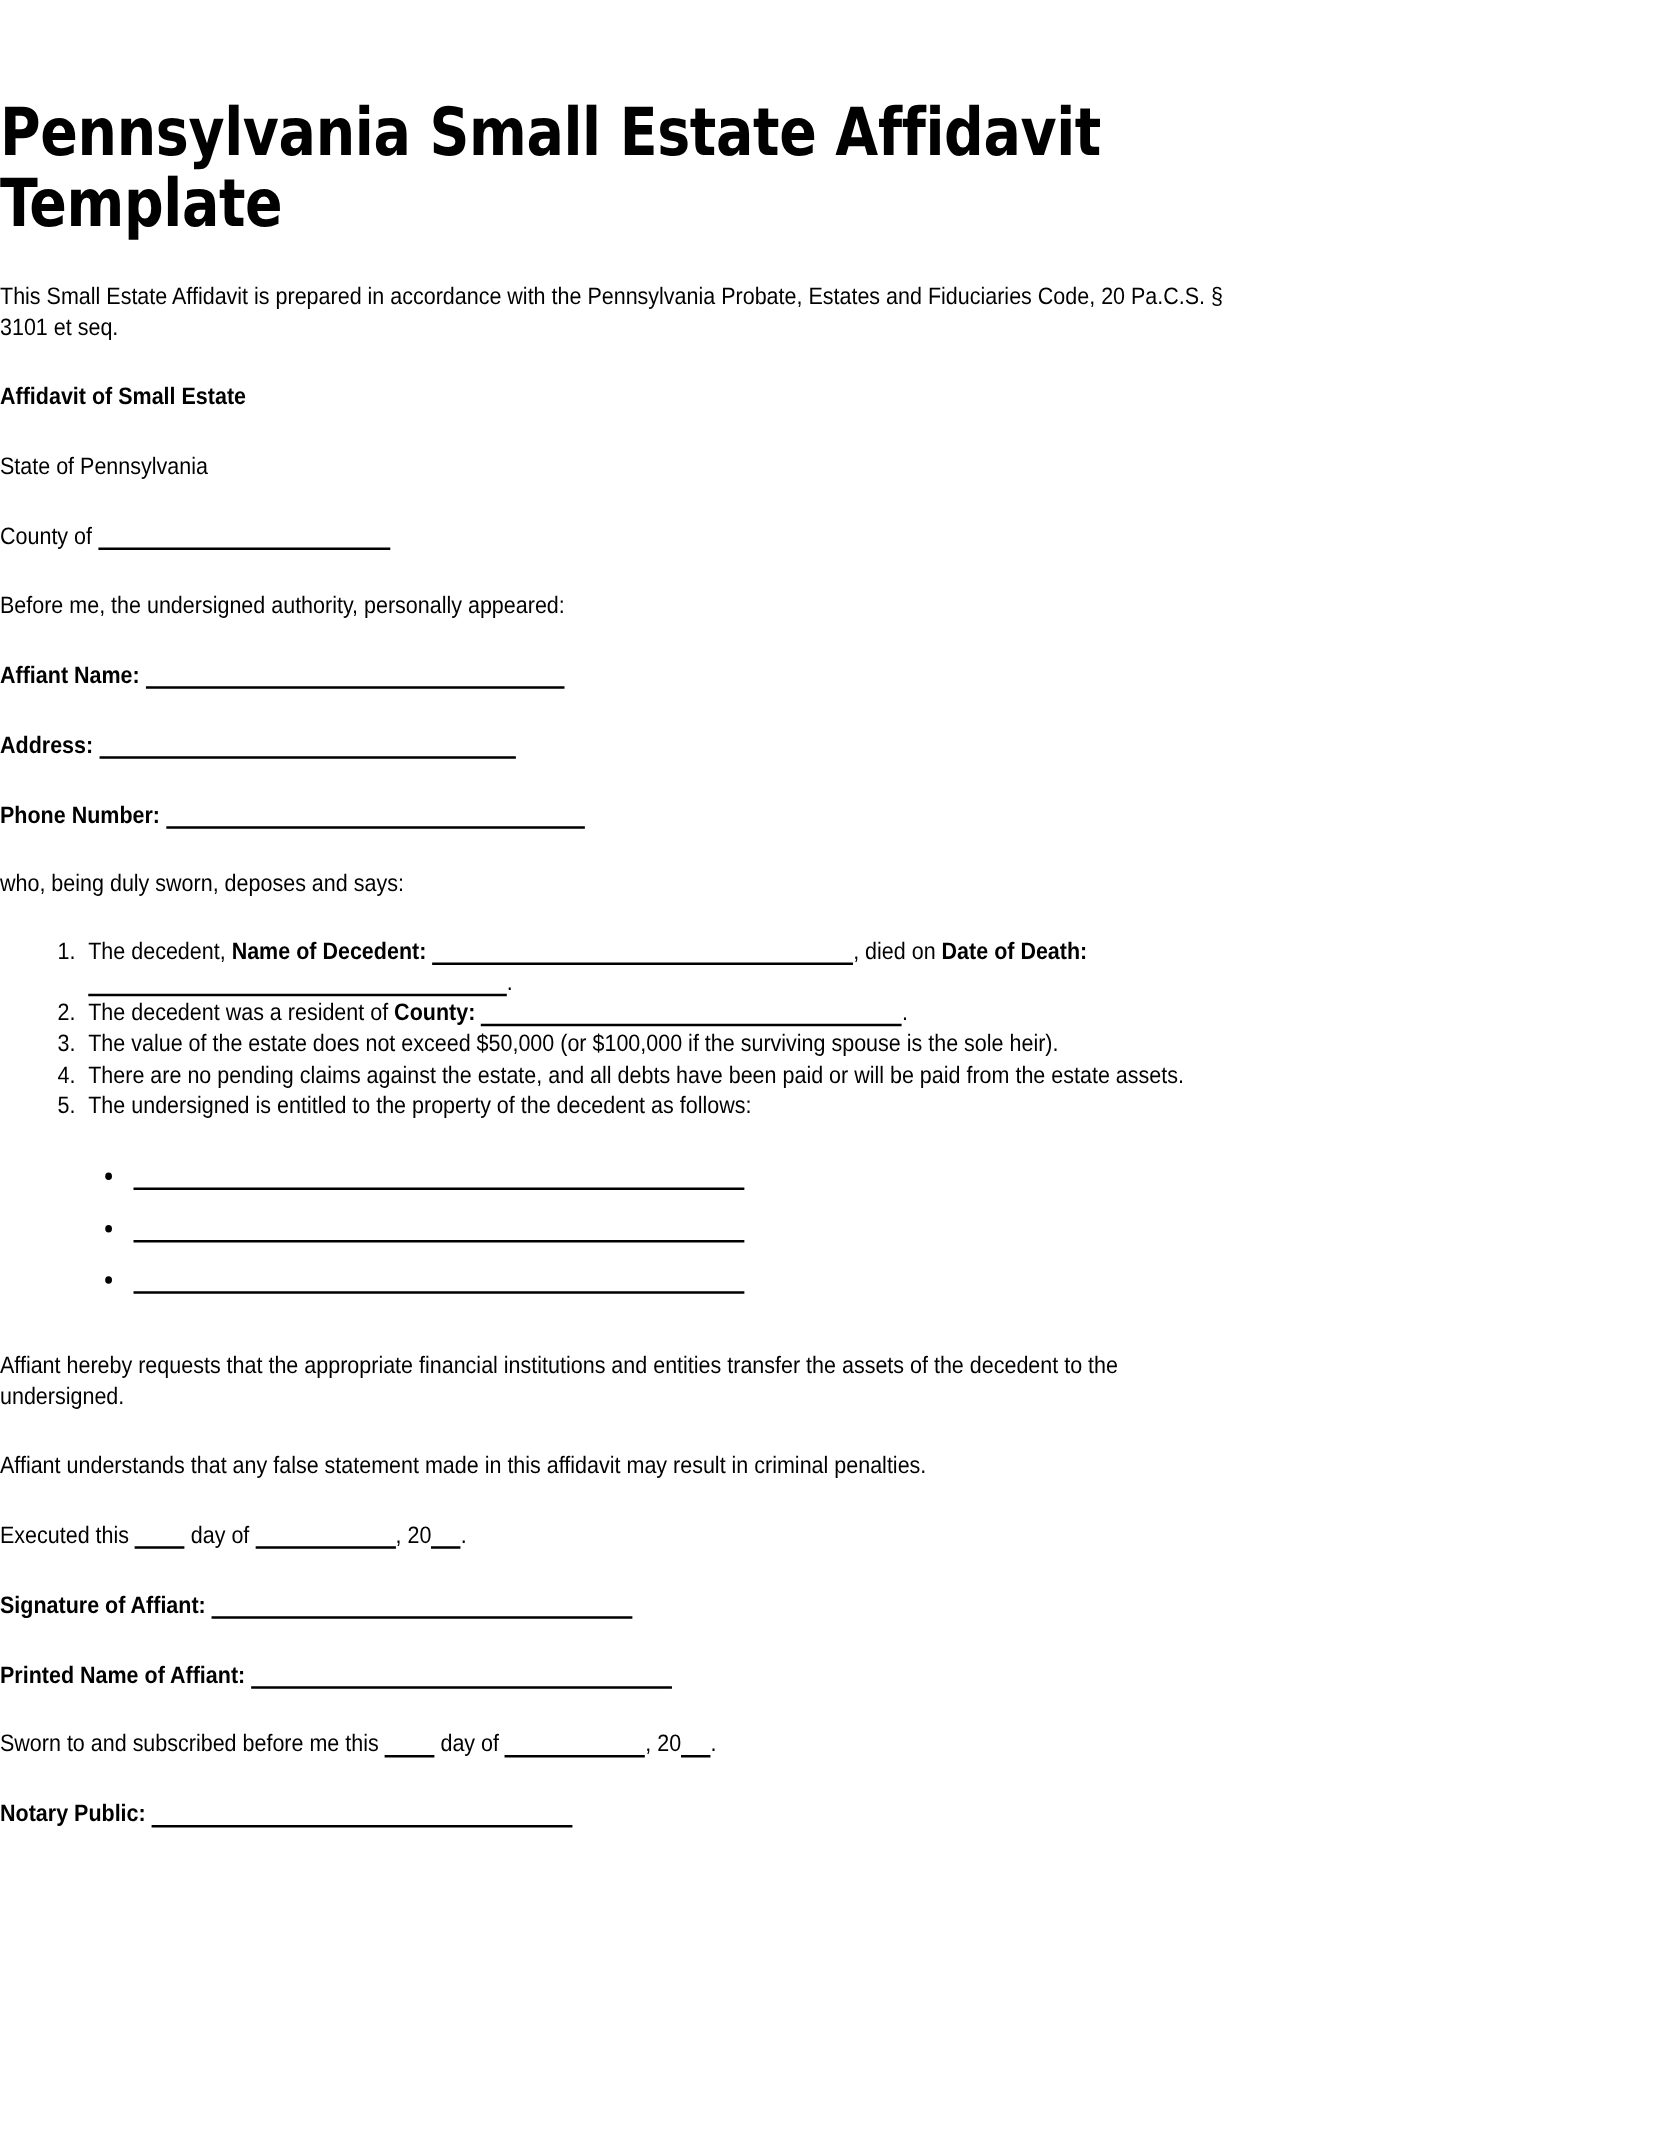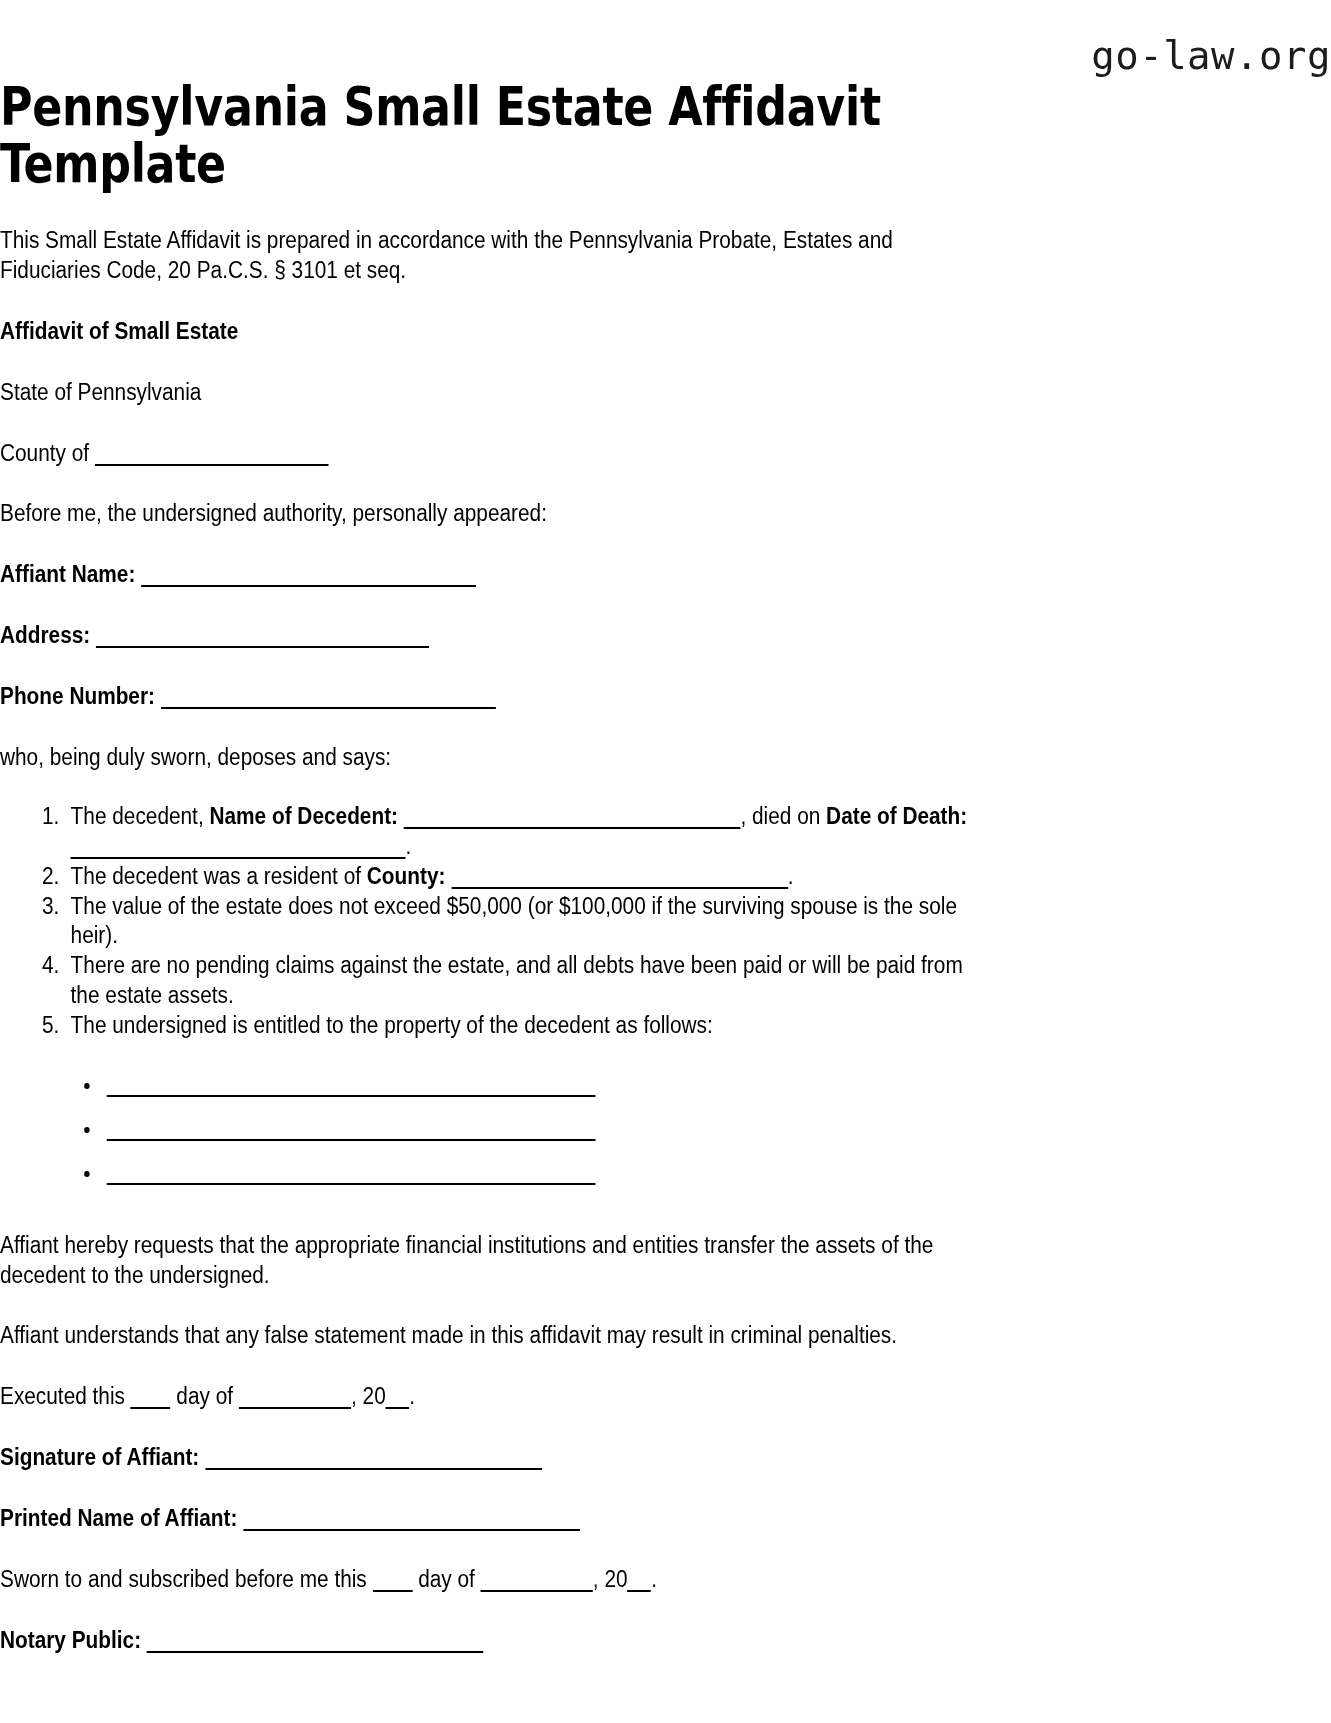--- a/index.html
+++ b/index.html
@@ -53,21 +53,21 @@
     color: #000;
     margin: 0;
   }
 
   
   .body-block {
     position: absolute;
     left: 0;
     top: 226px;
     width: 1090px;
-    font-size: 23px;
+    font-size: 19px;
     line-height: 1.30;
   }
   .body-block > * { transform: scaleX(0.905); transform-origin: left center; }
 
   p.para {
     margin: 0 0 0 0;
     padding: 0;
   }
   .gap-lg { height: 31px; }
   .gap-md { height: 29px; }
@@ -117,21 +117,20 @@
     margin: 0 0 14px 0;
     padding: 0 0 0 6px;
   }
   ul.assets > li::marker { font-size: 21px; }
 </style>
 </head>
 <body>
 
 <div class="page">
 
-  <div class="brand">go-law.org</div>
 
   <h1 class="doc-title">Pennsylvania Small Estate Affidavit Template</h1>
 
   <div class="body-block">
 
     <p class="para">This Small Estate Affidavit is prepared in accordance with the Pennsylvania Probate, Estates and Fiduciaries Code, 20 Pa.C.S. § 3101 et seq.</p>
     <div class="gap-lg"></div>
 
     <p class="para"><b>Affidavit of Small Estate</b></p>
     <div class="gap-lg"></div>

